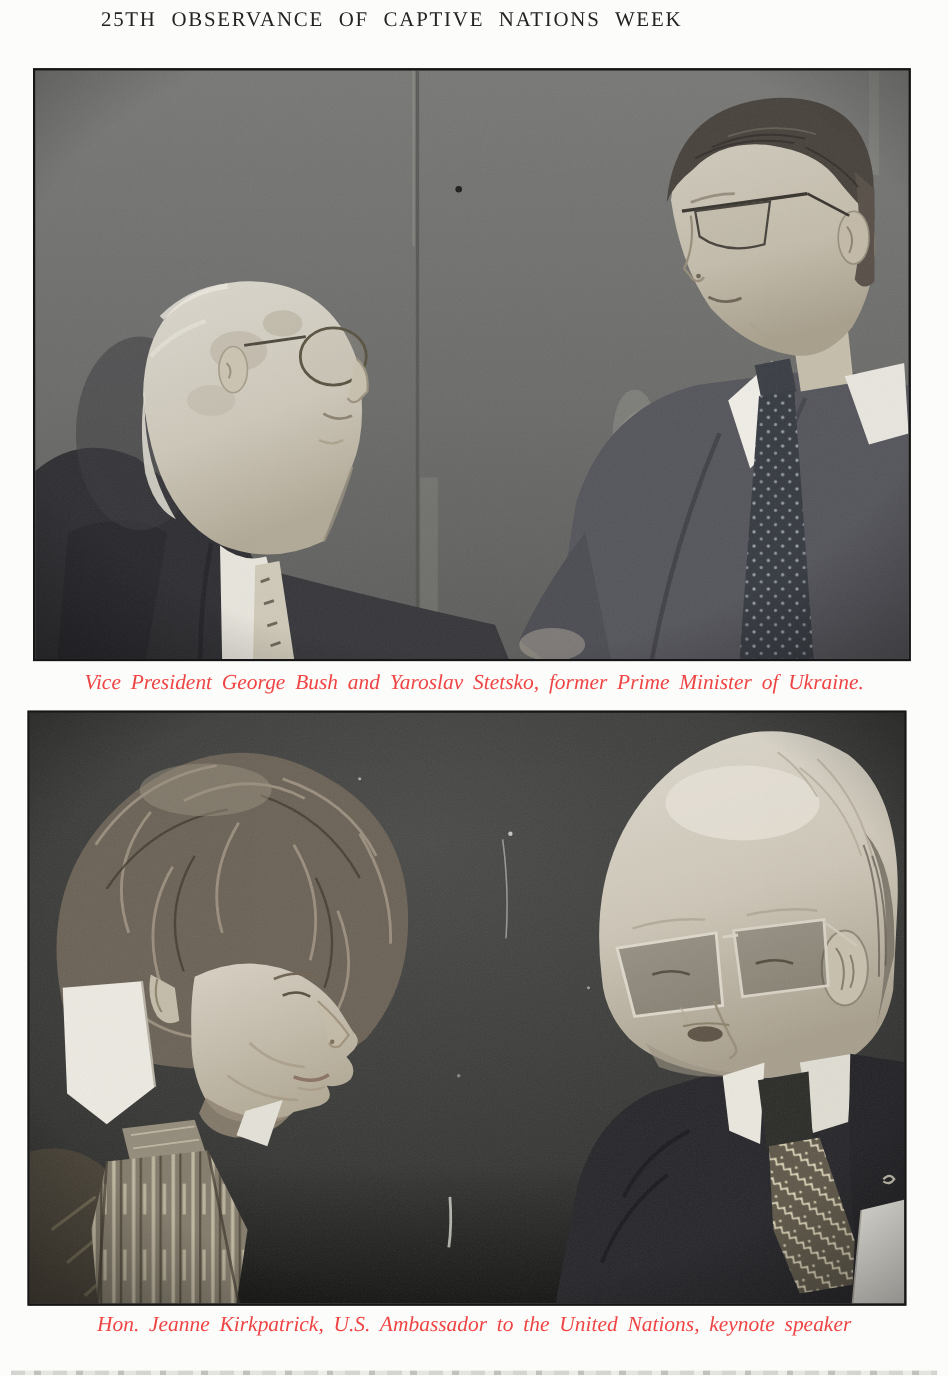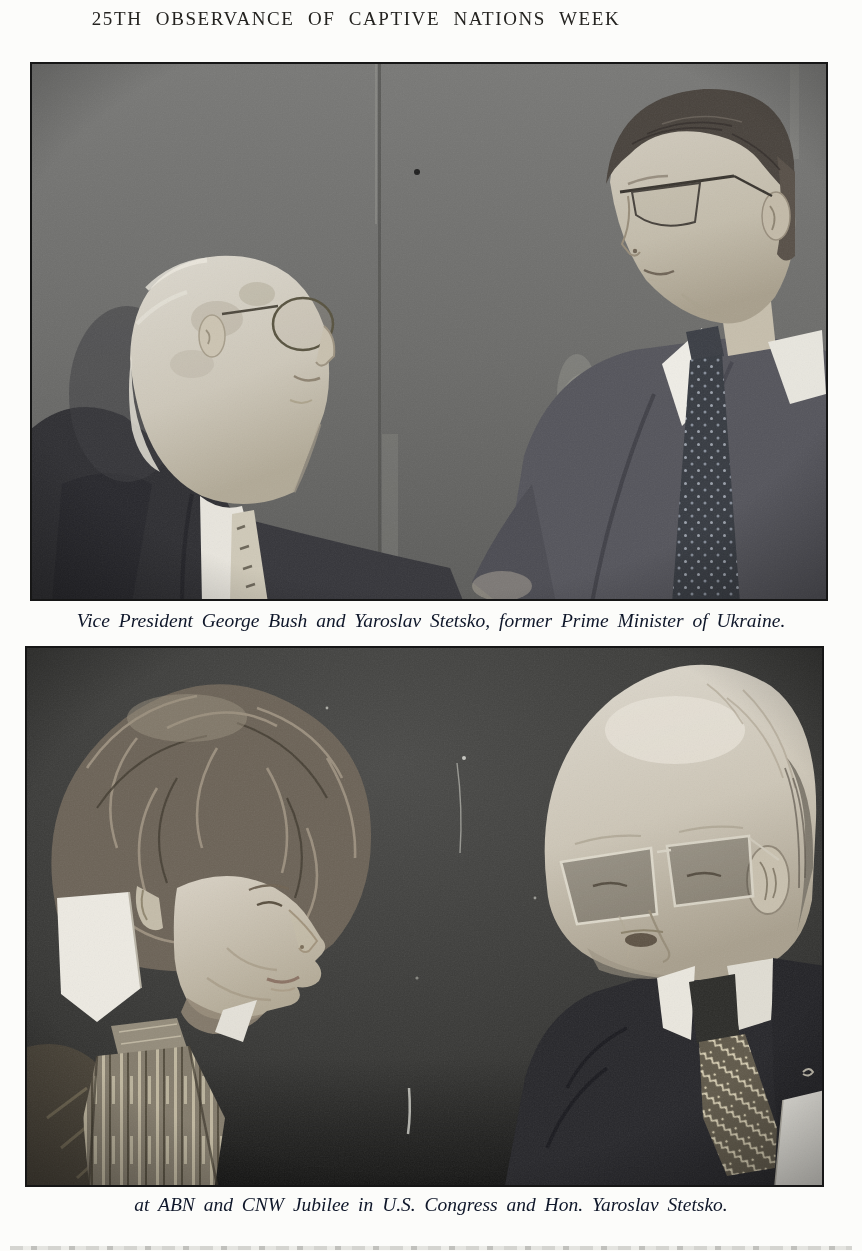--- a/index.html
+++ b/index.html
@@ -31,21 +31,21 @@
     overflow:hidden;
     margin:0;
   }
   .photo-1{top:62px;left:30px;width:798px;height:539px;}
   .photo-2{top:646px;left:25px;width:799px;height:541px;}
   .photo svg{display:block;width:100%;height:100%;}
   .caption{
     position:absolute;left:0;width:862px;
     text-align:center;
     font-style:italic;
-    color:#0f172a;
+    color:#ef4444;
   }
   .caption-1{
     top:606px;
     font-size:19.5px;
     line-height:30px;
     word-spacing:4px;
   }
   .caption-2{
     top:1192px;
     font-size:19.5px;
@@ -288,18 +288,18 @@
         <polygon points="756,452 798,442 798,537 748,537" fill="#e9e7e0"></polygon>
         <path d="M756,452 L748,537" stroke="#b9b5aa" stroke-width="1.5" fill="none"></path>
       </g>
 
       <rect width="795" height="537" filter="url(#grain2)" opacity="0.1"></rect>
       <rect width="795" height="537" fill="url(#vig2)"></rect>
     </svg>
   </figure>
 
   <figcaption class="caption caption-2">
-    <div>at ABN and CNW Jubilee in U.S. Congress and Hon. Yaroslav Stetsko.</div>
+    <div>Hon. Jeanne Kirkpatrick, U.S. Ambassador to the United Nations, keynote speaker</div>
   </figcaption>
 
   <div class="next-page-edge"></div>
 
 </div>
 
 </body></html>

